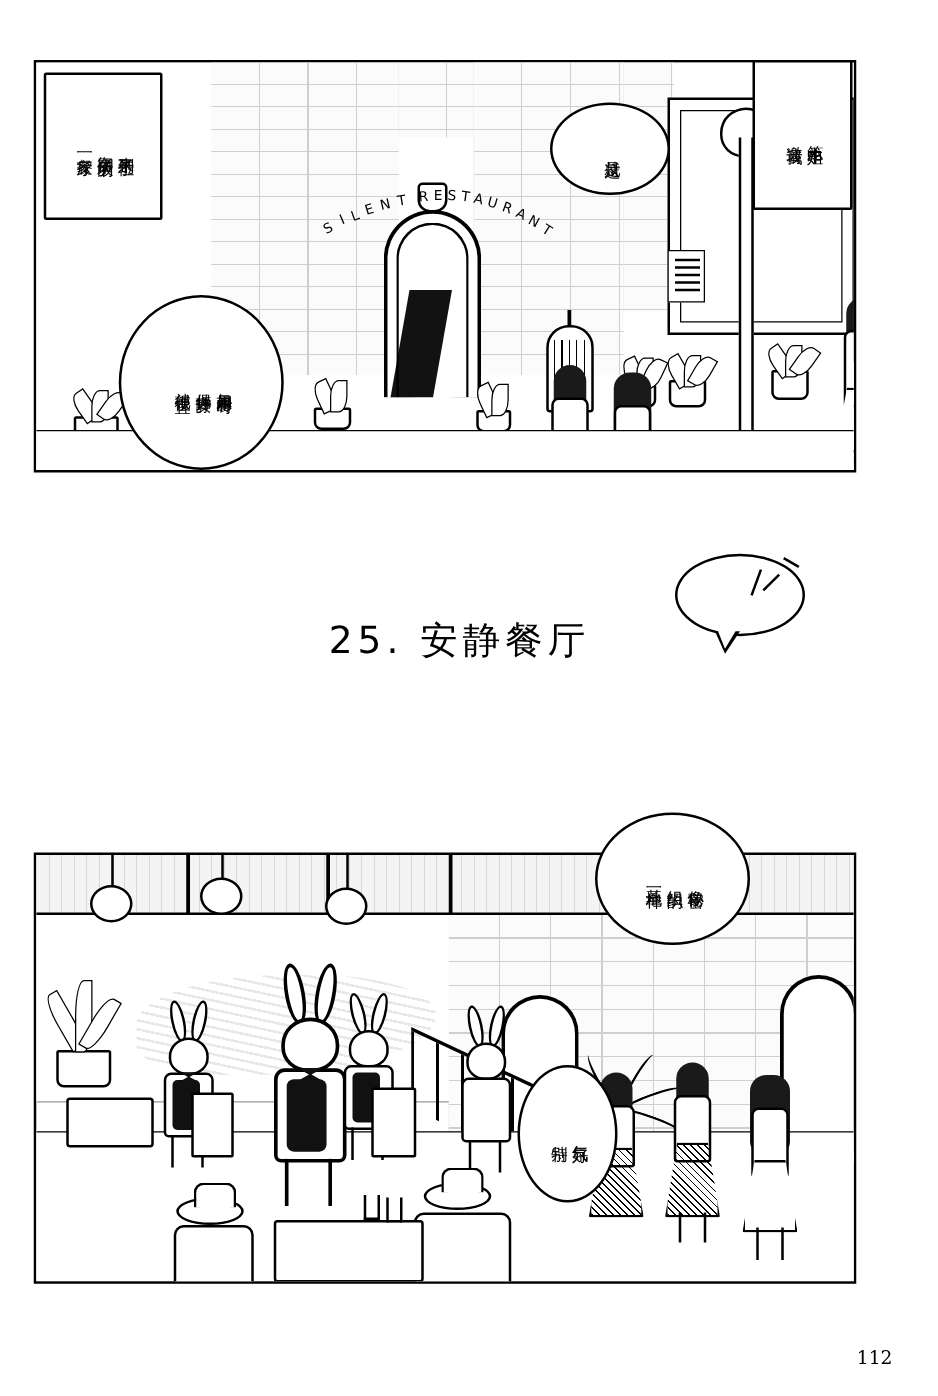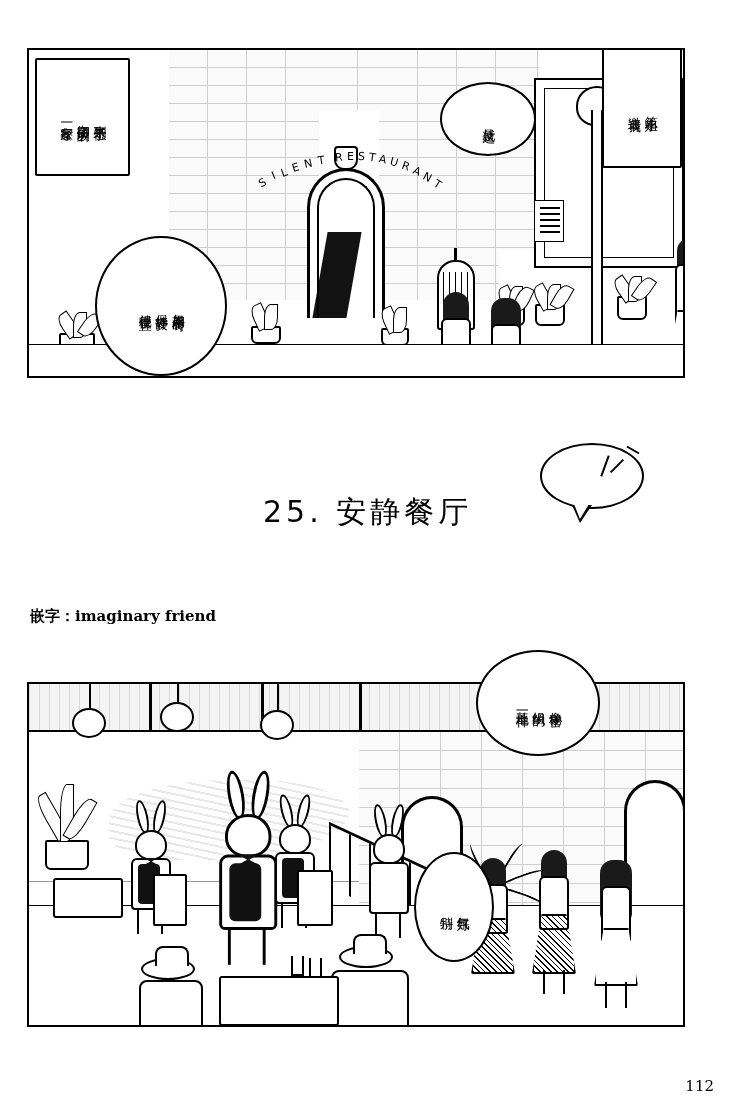--- a/index.html
+++ b/index.html
@@ -497,23 +497,20 @@
 <div class="small-bubble">
   <div class="sb-mark"></div>
   <div class="sb-mark2"></div>
   <div class="sb-mark3"></div>
 </div>
 <div class="sb-tail"></div>
 
 <div class="chapter-title">25. 安静餐厅</div>
 
 <div class="credits">
-  <div>
-    <span>嵌字：</span><span>imaginary friend</span>
-  </div>
 </div>
 
 <div class="panel2">
   <div class="p2-ceiling"></div>
   <div class="p2-beam" style="left:120px;"></div>
   <div class="p2-beam" style="left:232px;"></div>
   <div class="p2-beam" style="left:330px;"></div>
 
   <div class="p2-backwall"></div>
   <div class="p2-arch"></div>

